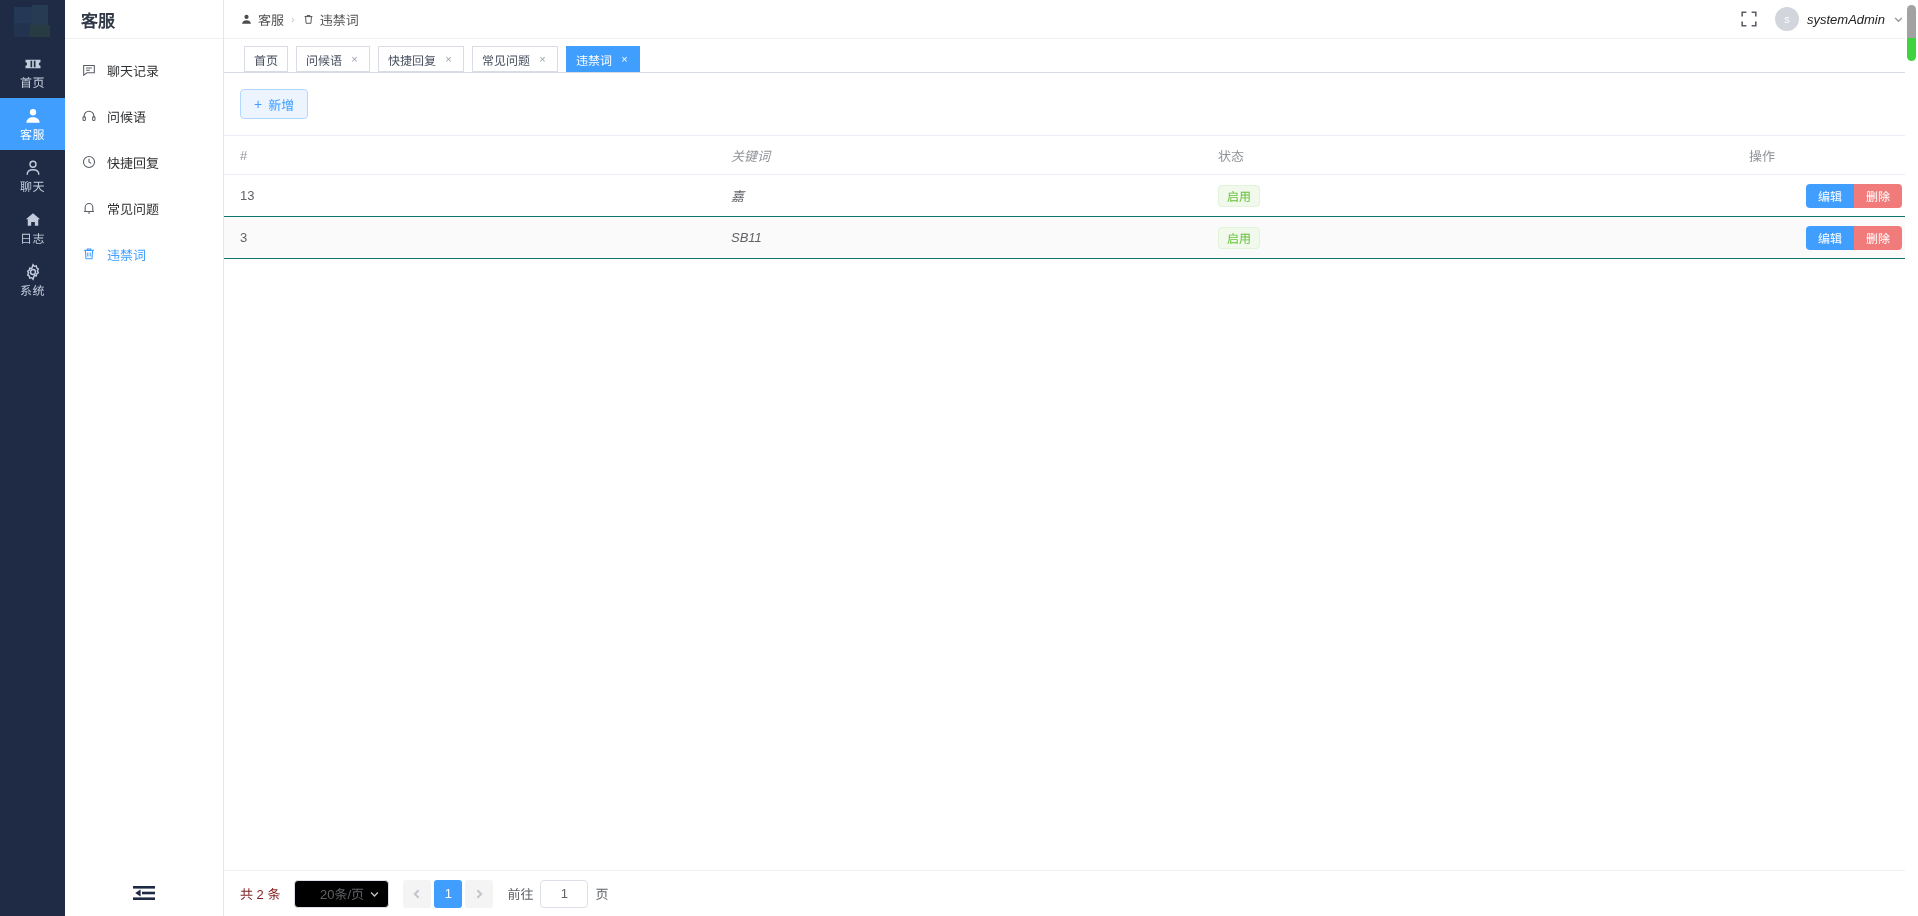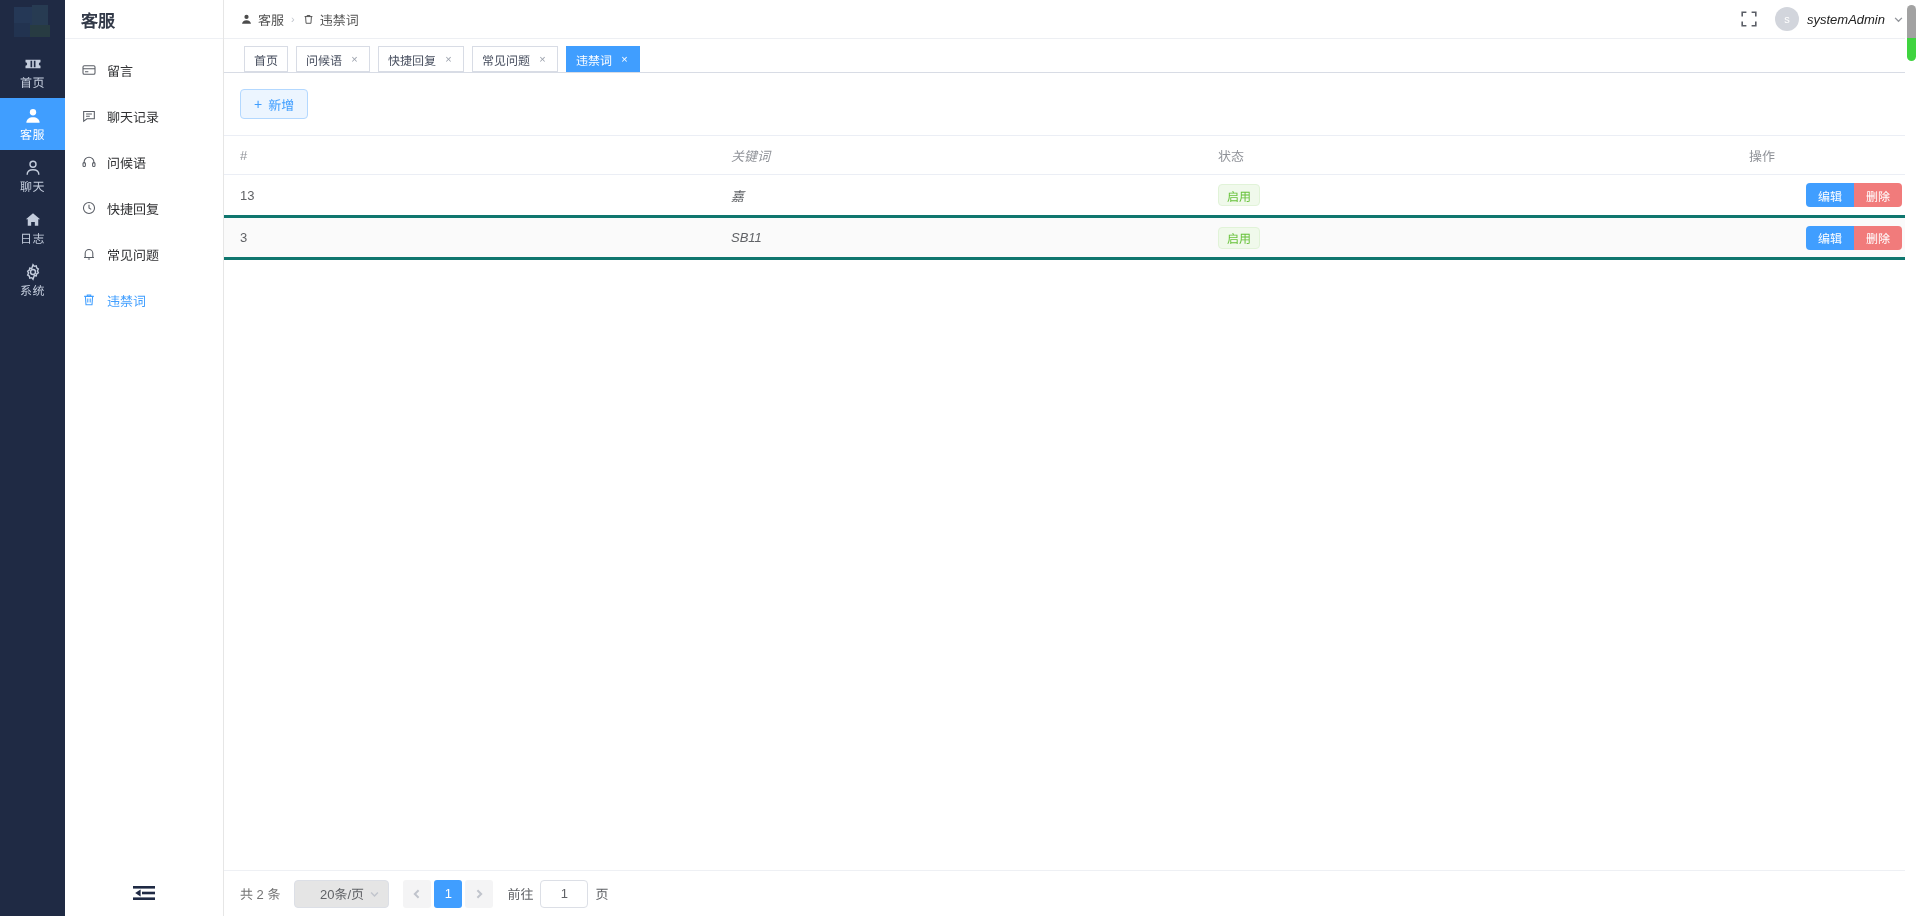--- a/index.html
+++ b/index.html
@@ -200,21 +200,21 @@
     color: #909399;
     text-align: left;
     background: #ffffff;
     border-top: 1px solid #ebeef5;
     border-bottom: 1px solid #ebeef5;
     padding: 0 10px;
   }
   table.data-table td {
     height: 42px;
     color: #606266;
-    border-bottom: 3px solid #0f766e;
+    border-bottom: 1px solid #0f766e;
     padding: 4px 10px;
     vertical-align: middle;
   }
   table.data-table tbody tr.striped td { background: #fafafa; }
   .col-id   { width: 497px; padding-left: 16px !important; }
   .col-kw   { width: 487px; font-style: italic; }
   .col-st   { width: 448px; }
   .col-op   { width: 262px; text-align: right !important; }
   th.col-op { text-align: center !important; padding-right: 60px !important; }
   td.col-op { padding-right: 16px !important; }
@@ -245,29 +245,29 @@
   .pagination-bar {
     flex: 0 0 46px;
     height: 46px;
     border-top: 1px solid #eef0f4;
     display: flex; align-items: center;
     padding-left: 16px;
     gap: 14px;
     font-size: 13px;
     color: #606266;
   }
-  .pg-total { color: #737373; }
+  .pg-total { color: #7f1d1d; }
   .pg-sizes {
     position: relative;
     width: 95px; height: 28px;
     border: 1px solid #dcdfe6; border-radius: 4px;
     display: flex; align-items: center; justify-content: center;
     color: #606266; font-size: 13px;
     cursor: pointer;
-    background: #e5e5e5;
+    background: #000000;
   }
   .pg-sizes .sz-caret {
     position: absolute; right: 8px; top: 50%; transform: translateY(-50%);
     width: 11px; height: 11px; color: #c0c4cc;
   }
   .pg-sizes .sz-caret svg { display:block; width: 11px; height: 11px; fill:none; stroke: currentColor; stroke-width: 1.5; }
   .pg-nav { display: flex; align-items: center; gap: 3px; }
   .pg-arrow {
     width: 28px; height: 28px; border-radius: 3px;
     background: #f4f4f5; color: #c0c4cc;
@@ -377,29 +377,20 @@
     </div>
 
     <div class="rail-spacer"></div>
   </nav>
 
   <aside class="submenu">
     <div class="submenu-title">客服</div>
 
     <div class="submenu-list">
 
-      <div class="menu-item">
-        <span class="mi-icon">
-          <svg viewBox="0 0 24 24" style="fill:none;stroke:currentColor;stroke-width:1.6">
-              <rect x="3" y="5.5" width="18" height="13" rx="2"></rect>
-              <path d="M3 10h18M6 14.5h5"></path>
-            </svg>
-        </span>
-        <span>留言</span>
-      </div>
 
 
 
       <div class="menu-item">
         <span class="mi-icon">
           <svg viewBox="0 0 24 24" style="fill:none;stroke:currentColor;stroke-width:1.6">
               <path d="M4 5.2h16v11H9l-5 3.6V5.2z"></path>
               <path d="M7.6 9h8.8M7.6 12.4h5.6"></path>
             </svg>
         </span>

